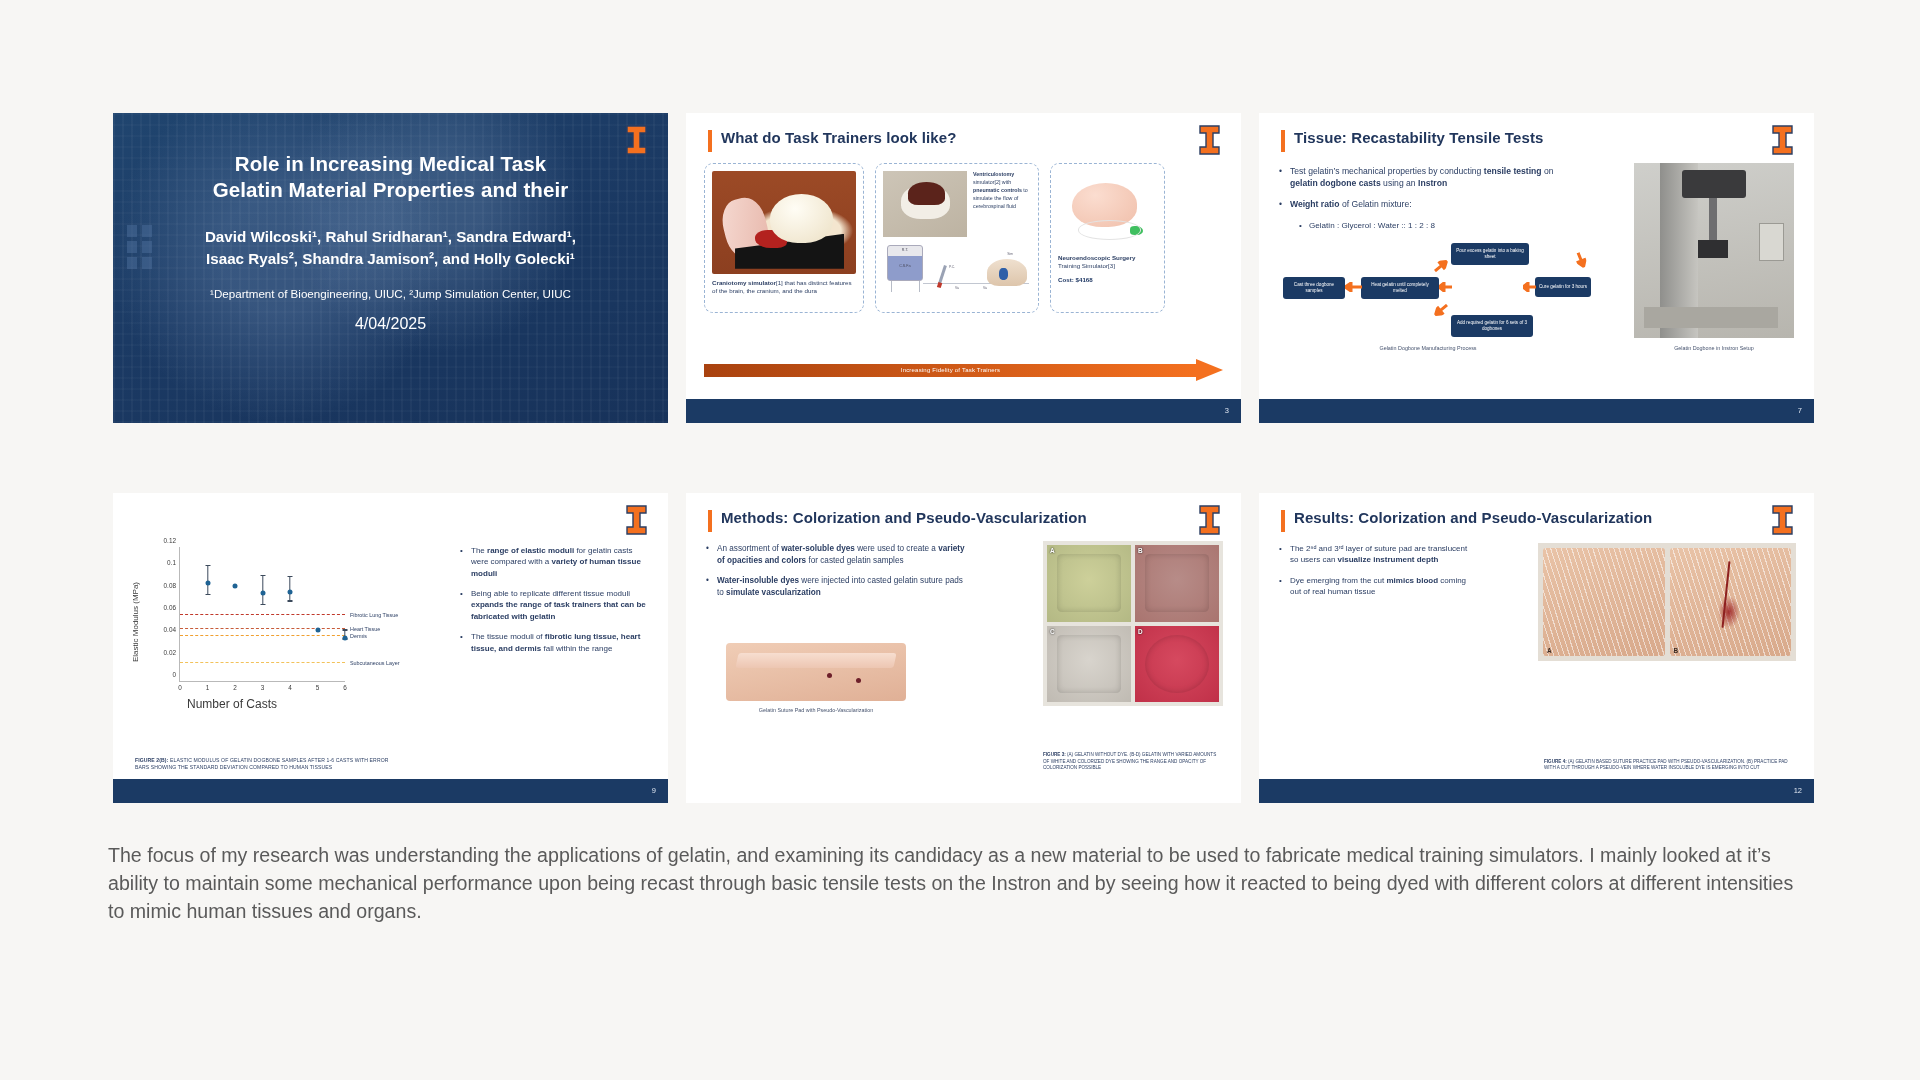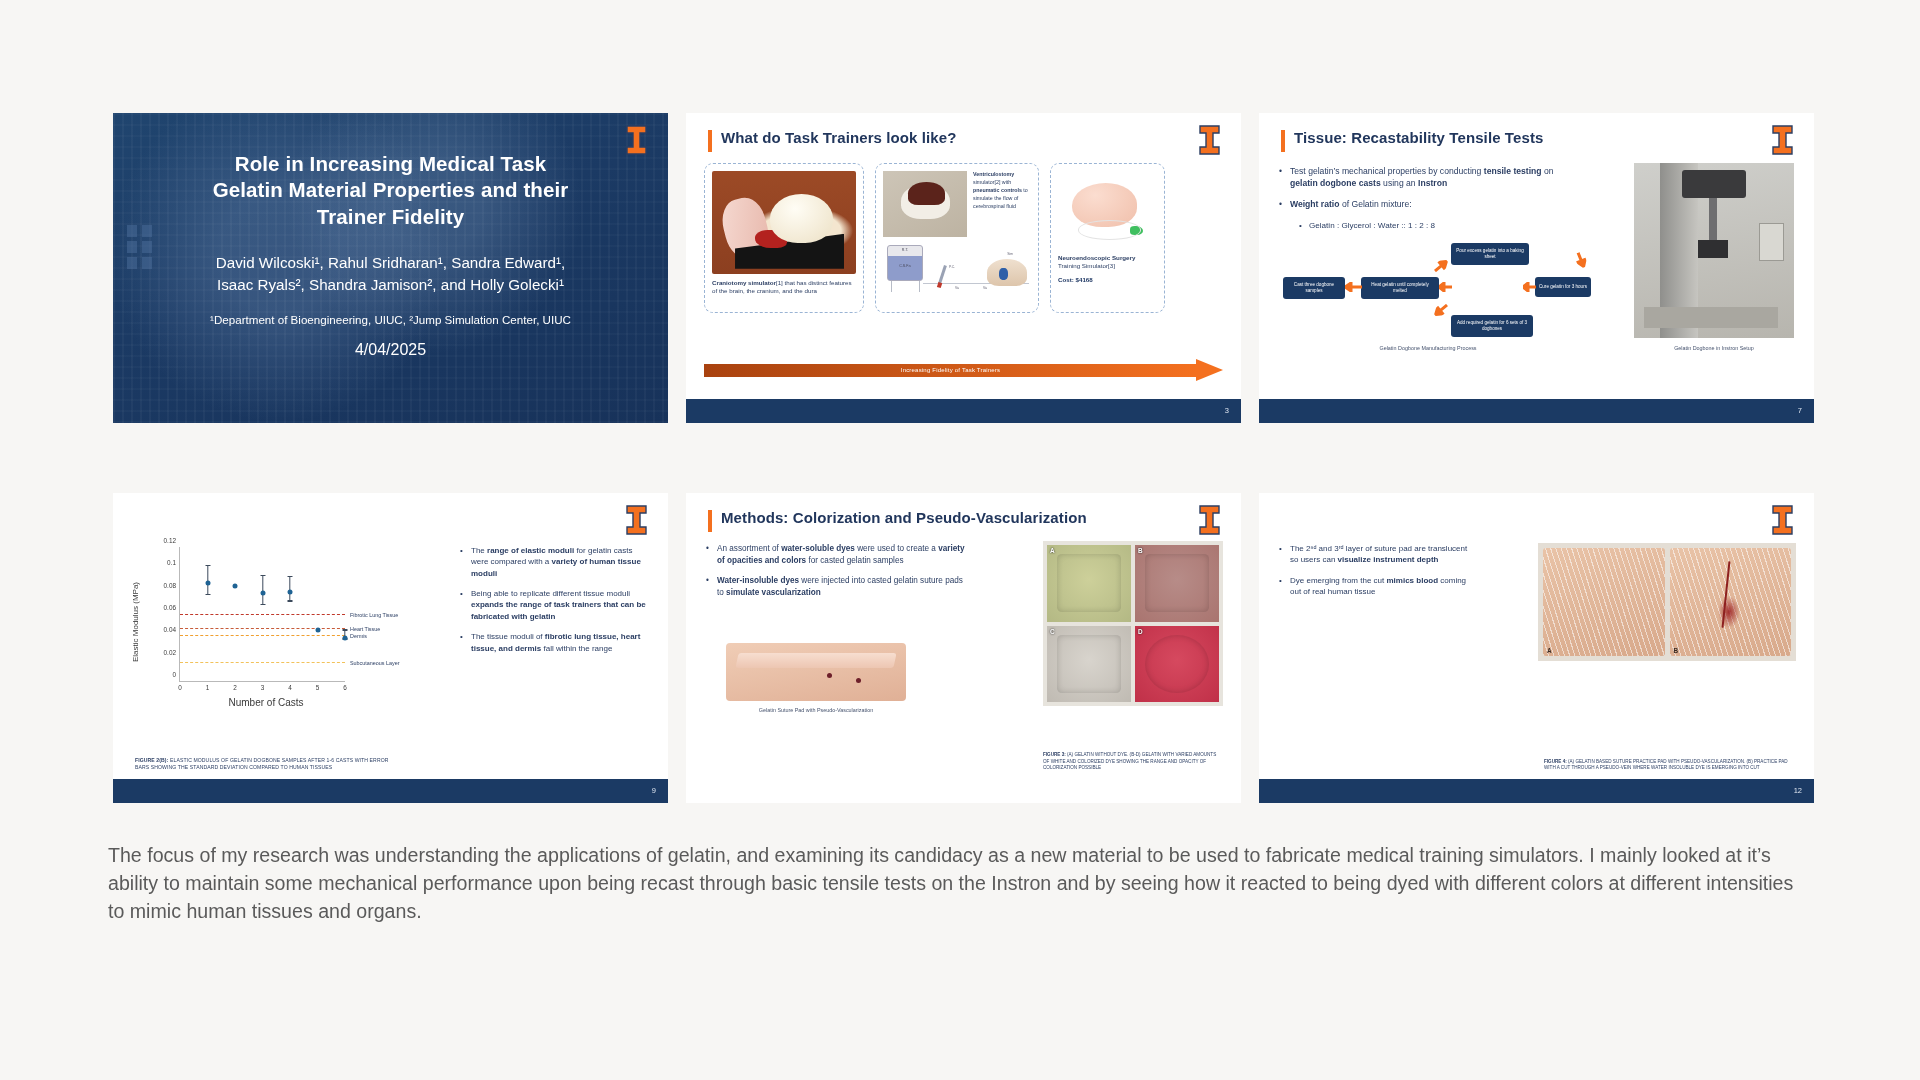--- a/index.html
+++ b/index.html
@@ -57,21 +57,21 @@
   }
   .ts-inner {
     position:relative; z-index:3;
     padding:38px 44px 0 44px;
     text-align:center; color:#fff;
   }
   .ts-title {
     font-size:20.5px; font-weight:bold; line-height:1.29;
     letter-spacing:.1px;
   }
-  .ts-authors { margin-top:22px; font-size:15.2px; line-height:1.45; font-weight:400; }
+  .ts-authors { margin-top:22px; font-size:15.2px; line-height:1.45; font-weight:700; }
   .ts-affil { margin-top:17px; font-size:11.6px; font-weight:400; }
   .ts-date { margin-top:15px; font-size:16px; font-weight:400; }
 
   
   .block-i {
     position:absolute; right:20px; top:12px;
     width:23px; height:30px; z-index:6;
   }
   .hdr { position:absolute; left:22px; top:16px; right:70px; display:flex; align-items:flex-start; }
   .hdr-bar { width:4px; height:22px; background:#f4701f; flex:0 0 4px; margin-right:9px; margin-top:1px; }
@@ -232,22 +232,22 @@
   }
   .ytick {
     position:absolute; right:calc(100% + 4px); transform:translateY(-50%);
     font-size:6.4px; color:#3a3a3a; white-space:nowrap;
   }
   .xtick {
     position:absolute; top:calc(100% + 3px); transform:translateX(-50%);
     font-size:6.4px; color:#3a3a3a;
   }
   .chart-xlab {
-    position:absolute; left:54px; right:88px; top:158px; text-align:center;
-    font-size:10px; color:#3a3a3a;
+    position:absolute; left:54px; right:88px; top:158px; 
+    font-size:12px; color:#3a3a3a;
   }
   .refline { position:absolute; left:0; height:0; border-top:1.3px dashed; }
   .reflbl {
     position:absolute; left:calc(100% + 5px); transform:translateY(-50%);
     font-size:5.4px; color:#2b3e63; white-space:nowrap;
   }
   .pt { position:absolute; width:5px; height:5px; border-radius:50%; background:#1f6394; transform:translate(-50%,50%); }
   .ebar { position:absolute; width:1.4px; background:#3c4a5c; transform:translateX(-50%); }
   .ecap { position:absolute; width:5px; height:1.4px; background:#3c4a5c; transform:translateX(-50%); }
   .fig-cap {
@@ -333,21 +333,20 @@
     <div class="slide title-slide">
       <div class="ts-bg"></div>
       <div class="ts-windows"></div>
       <svg class="block-i" viewBox="0 0 23 30">
         <path d="M2 1h19v7h-6v14h6v7H2v-7h6V8H2z" fill="#f4701f" stroke="#2b3e63" stroke-width="1.4"></path>
       </svg>
       <div class="ts-inner">
         <div class="ts-title">
           <div>Role in Increasing Medical Task</div>
           <div>Gelatin Material Properties and their</div>
-          <div>Trainer Fidelity</div>
         </div>
         <div class="ts-authors">
           <div>David Wilcoski¹, Rahul Sridharan¹, Sandra Edward¹,</div>
           <div>Isaac Ryals², Shandra Jamison², and Holly Golecki¹</div>
         </div>
         <div class="ts-affil">¹Department of Bioengineering, UIUC, ²Jump Simulation Center, UIUC</div>
         <div class="ts-date">4/04/2025</div>
       </div>
     </div>
 
@@ -622,20 +621,24 @@
       <div class="fig3-cap">
         <b>FIGURE 3:</b><span> (A) GELATIN WITHOUT DYE. (B-D) GELATIN WITH VARIED AMOUNTS OF WHITE AND COLORIZED DYE SHOWING THE RANGE AND OPACITY OF COLORIZATION POSSIBLE</span>
       </div>
 
     </div>
 
     <div class="slide">
       <svg class="block-i" viewBox="0 0 23 30">
         <path d="M2 1h19v7h-6v14h6v7H2v-7h6V8H2z" fill="#f4701f" stroke="#2b3e63" stroke-width="1.4"></path>
       </svg>
+      <div class="hdr">
+        <div class="hdr-bar"></div>
+        <div class="hdr-txt">Results: Colorization and Pseudo-Vascularization</div>
+      </div>
 
       <div class="s6-left">
         <div class="bul" style="font-size:8px">
           <span class="dot">•</span>
           <span><span>The 2ⁿᵈ and 3ʳᵈ layer of suture pad are translucent so users can </span><b>visualize instrument depth</b></span>
         </div>
         <div class="bul" style="font-size:8px">
           <span class="dot">•</span>
           <span><span>Dye emerging from the cut </span><b>mimics blood</b><span> coming out of real human tissue</span></span>
         </div>

